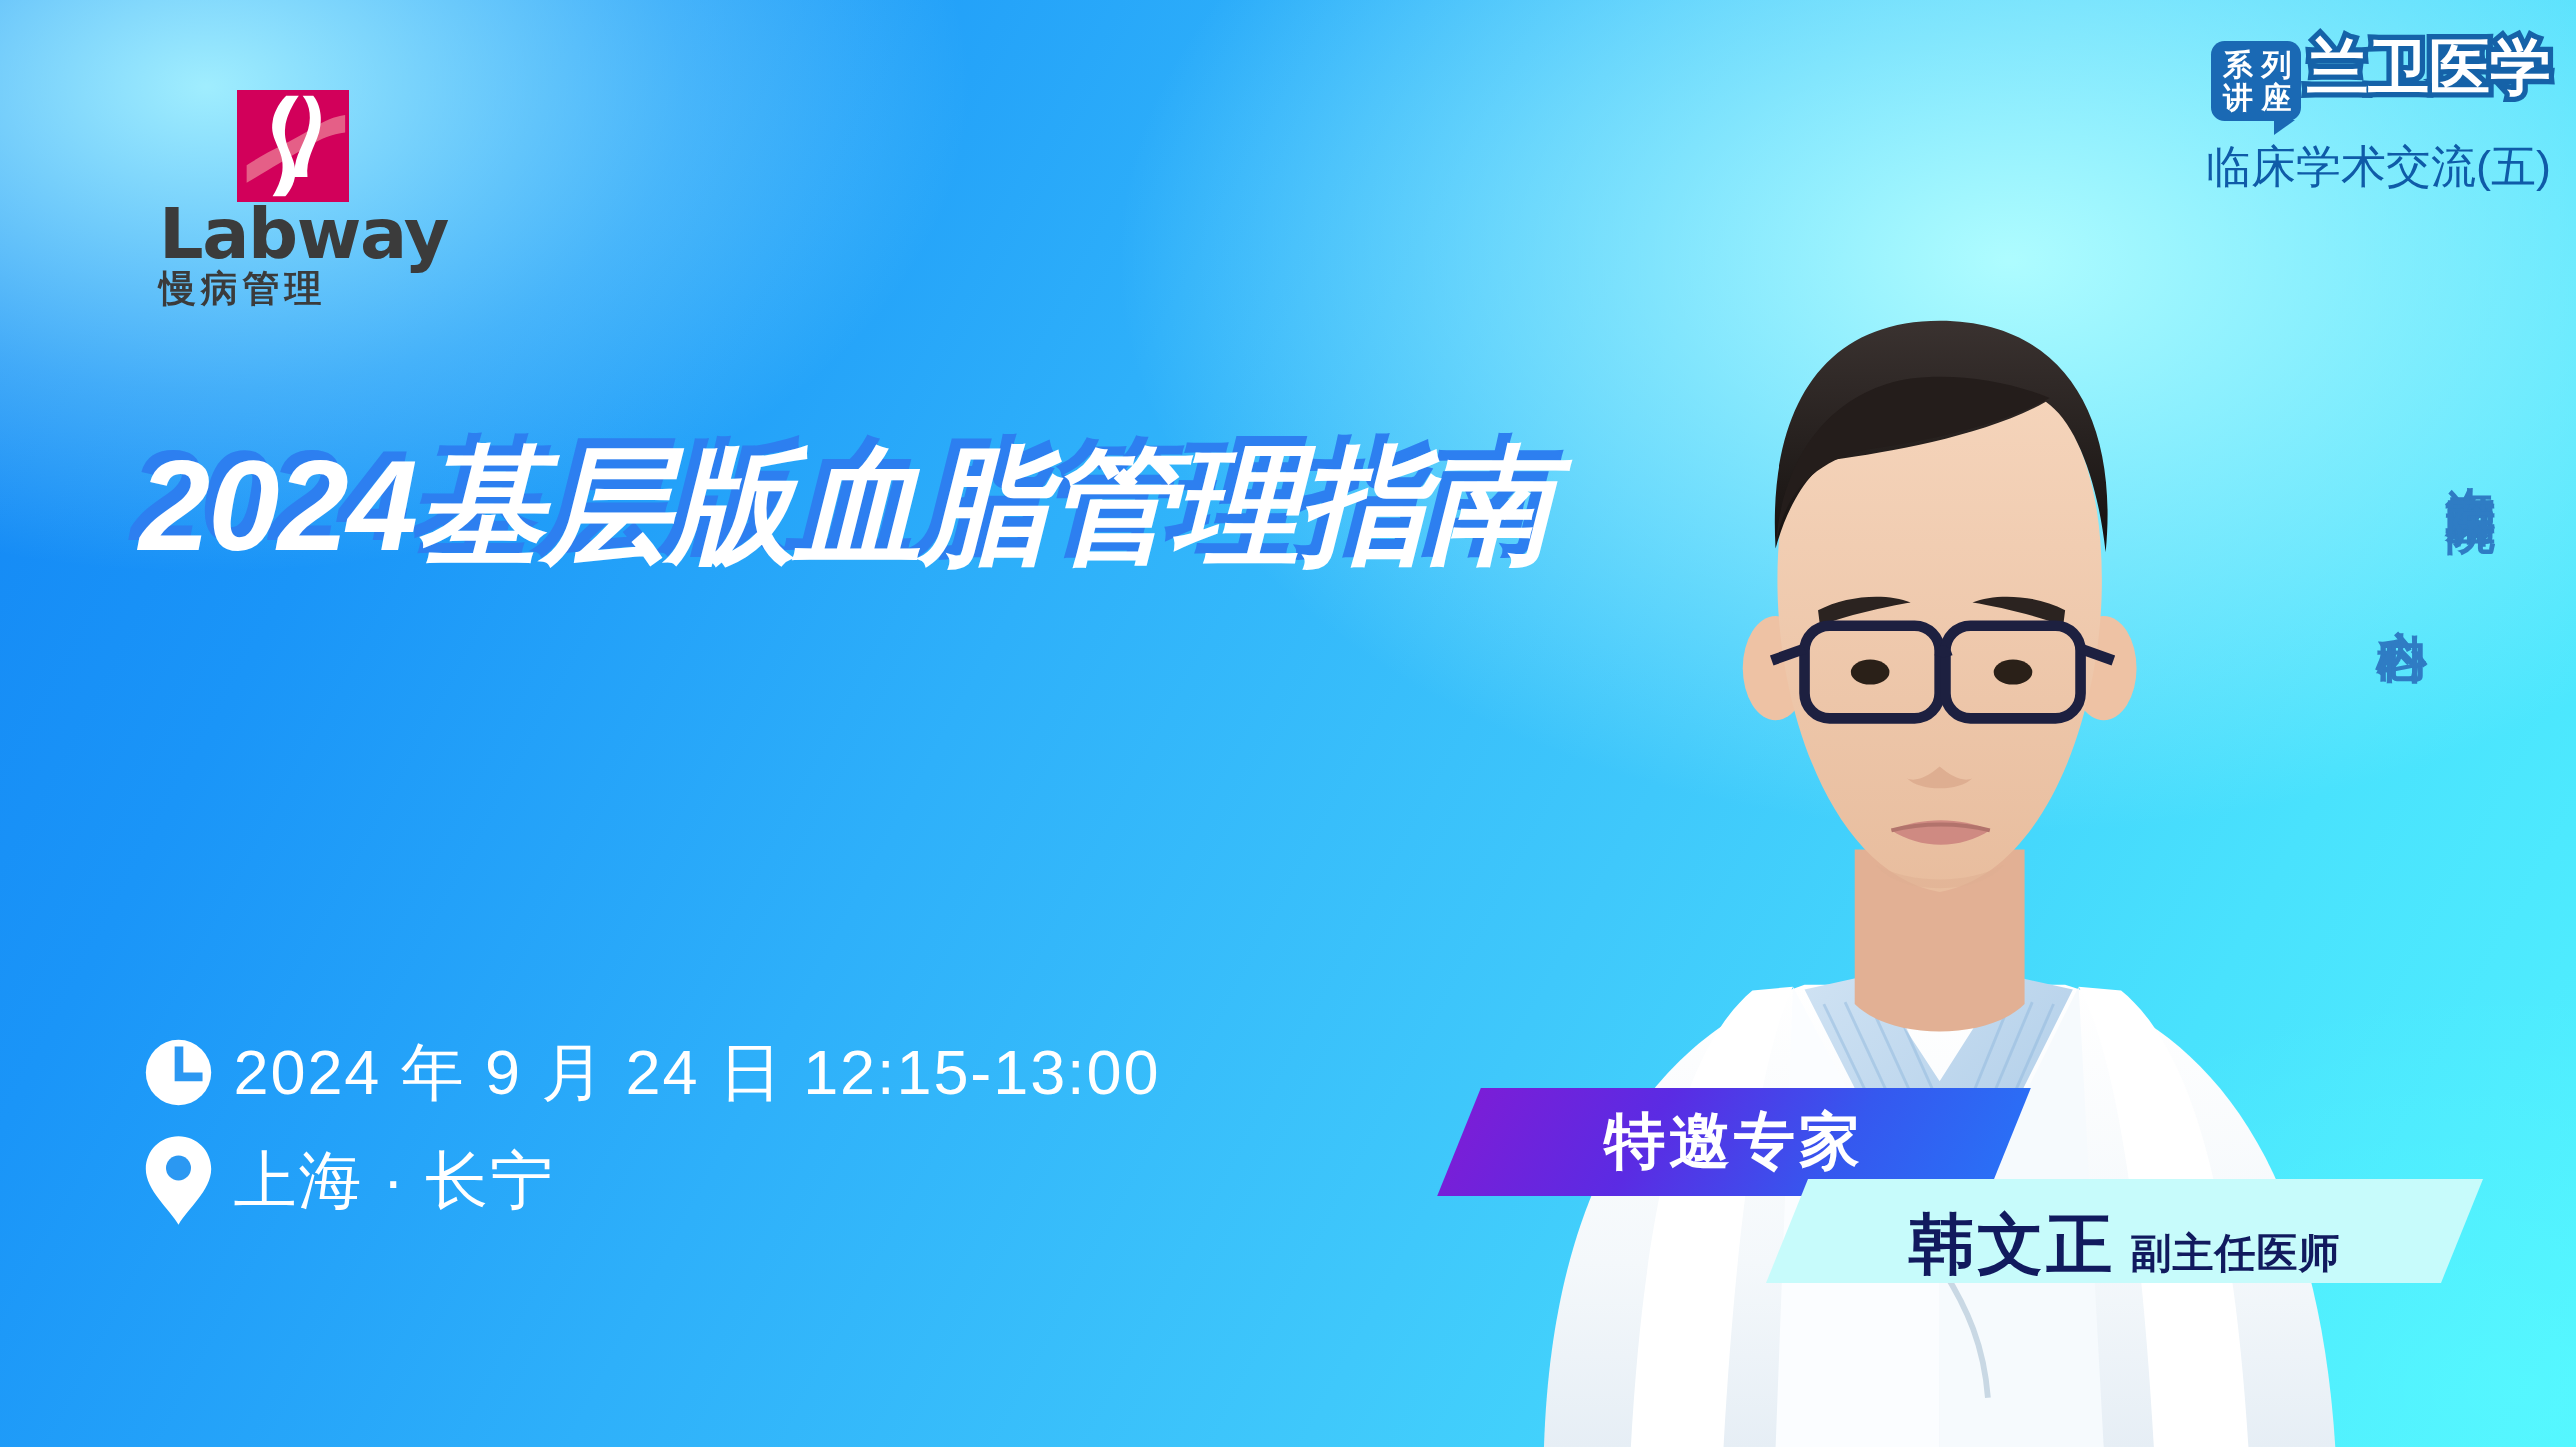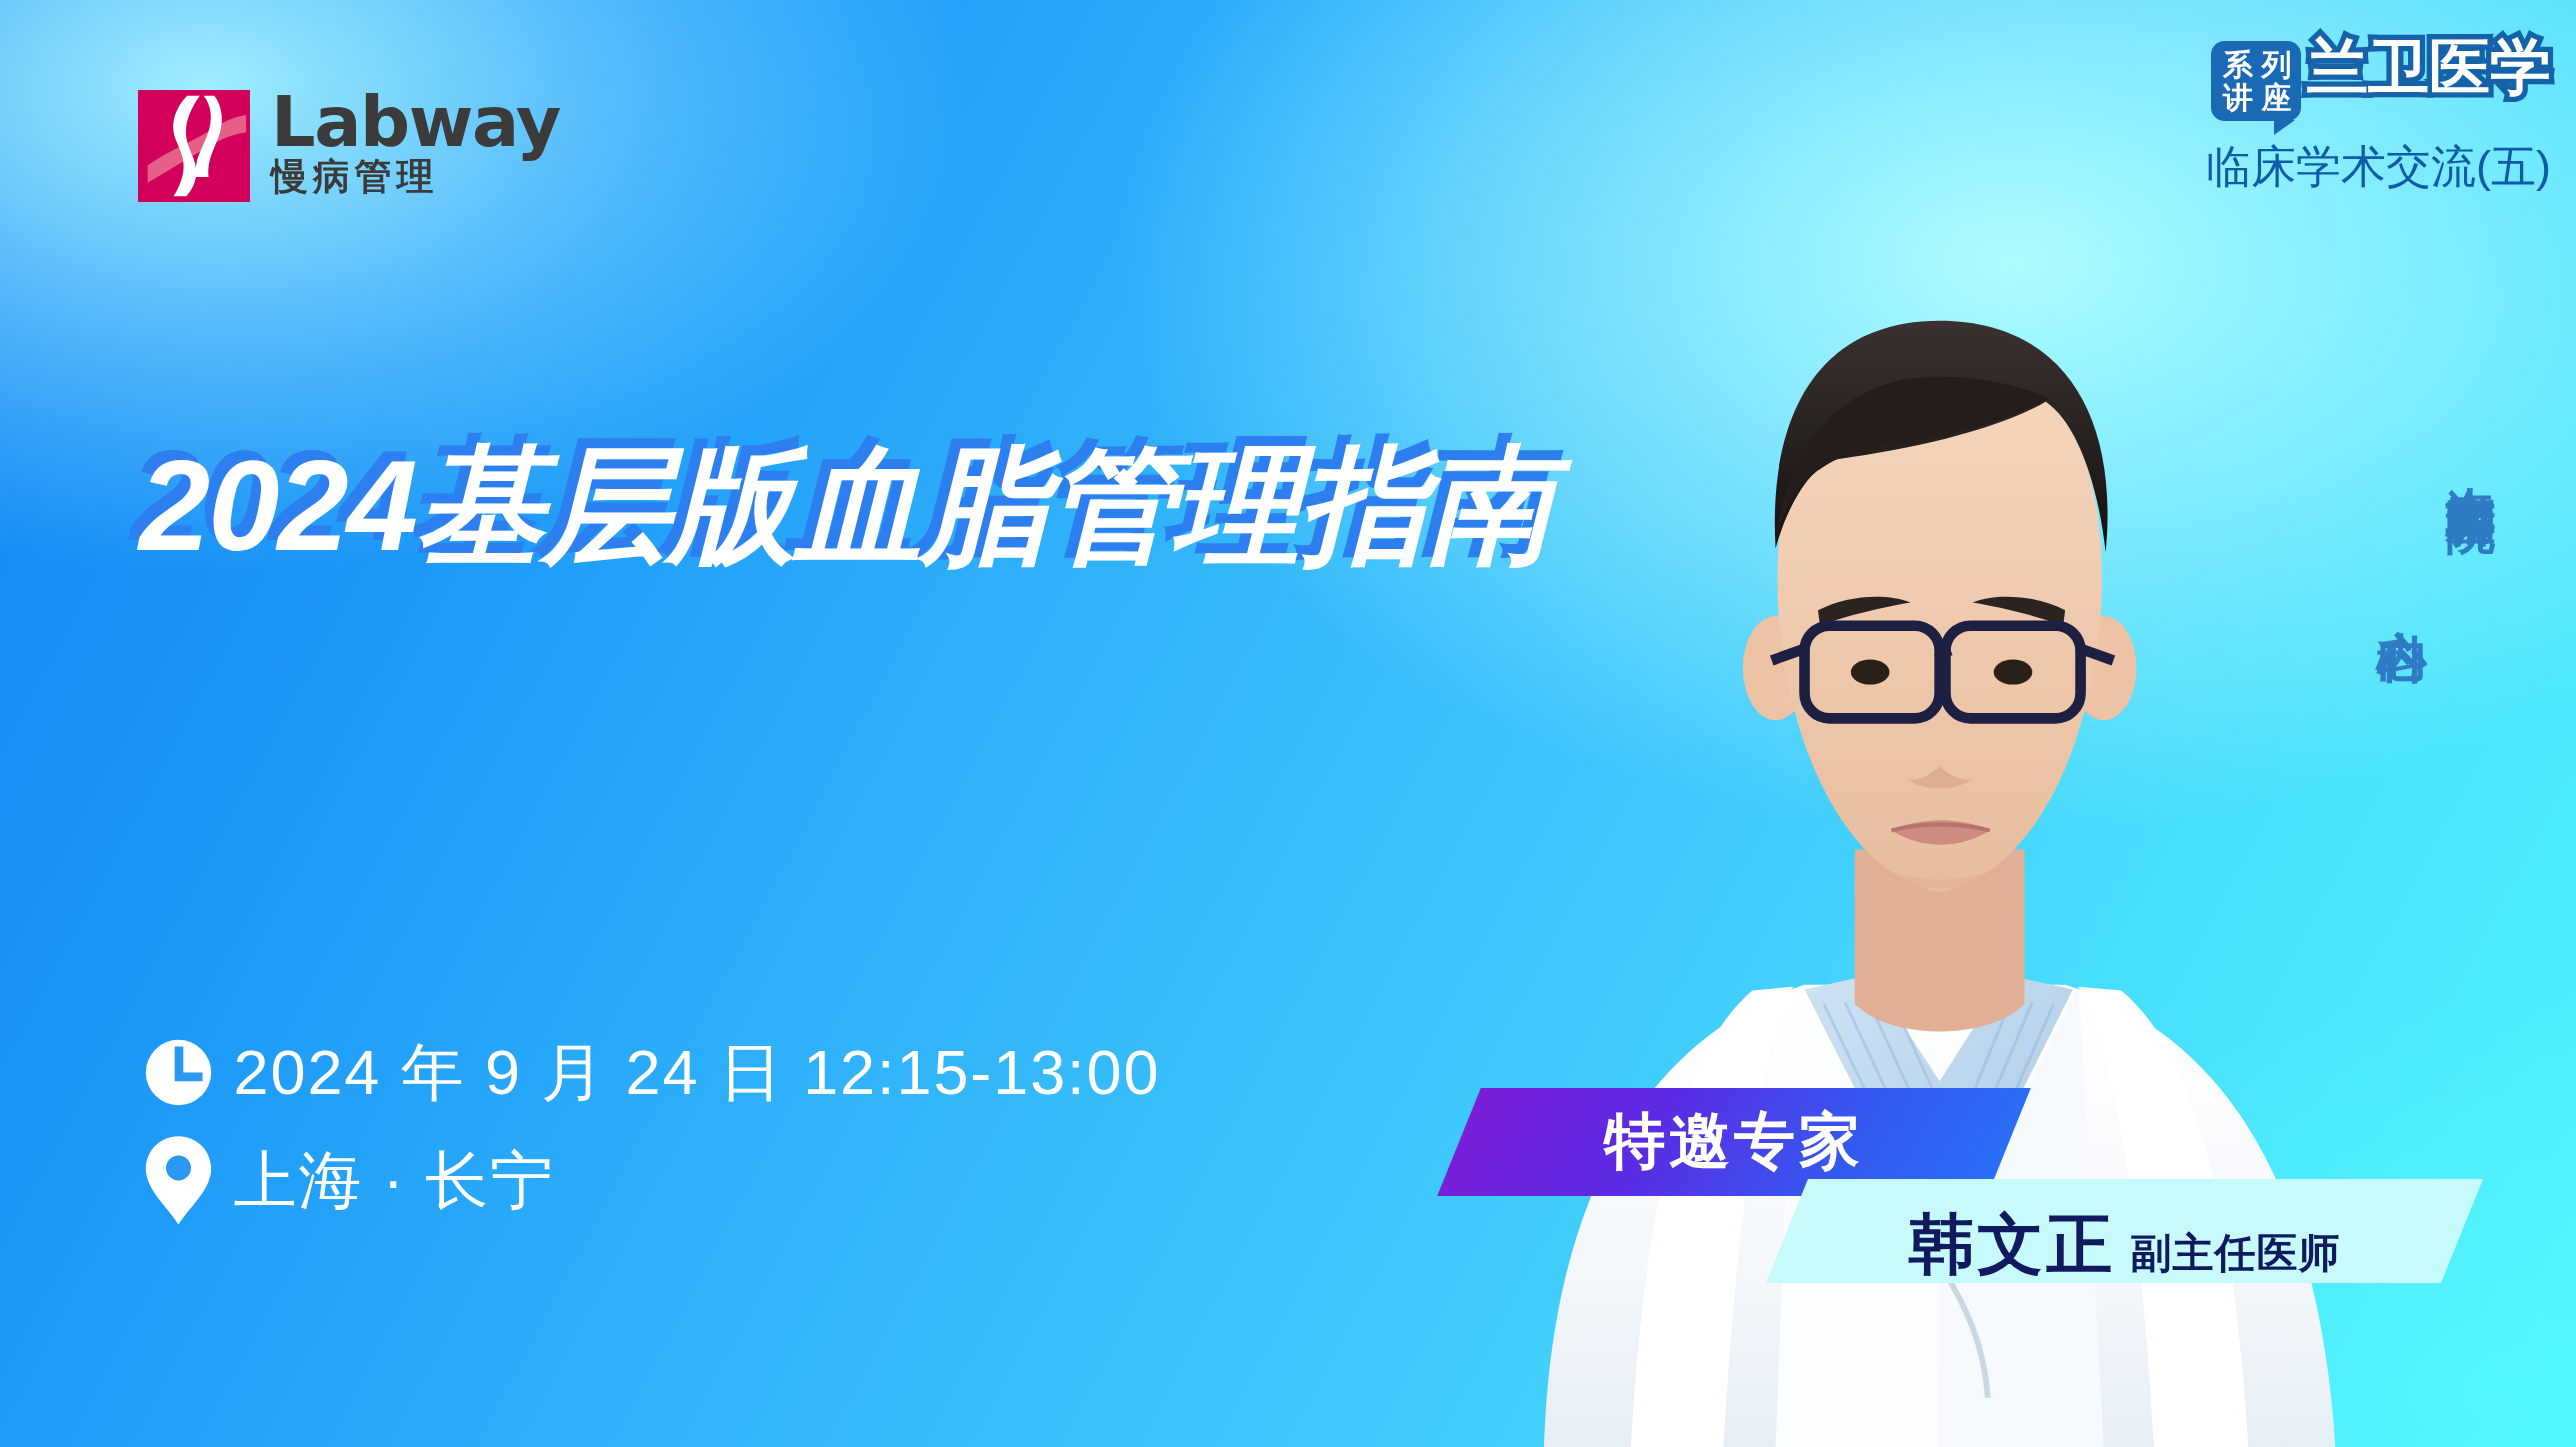--- a/index.html
+++ b/index.html
@@ -20,21 +20,21 @@
   }
 
   
   .sheen {
     position:absolute; inset:0;
     background:radial-gradient(ellipse 868px 579px at 98% 96%, rgba(90,255,255,0.45) 0%, rgba(90,255,255,0) 70%);
     pointer-events:none;
   }
 
   
-  #logo { position:absolute; left:138px; top:90px; display:flex; align-items:flex-start; }
+  #logo { position:absolute; left:138px; top:90px; display:flex; align-items:center;flex-direction:column; }
   .logo-mark {
     position:relative; width:112px; height:112px;
     background:#d2005a; overflow:hidden; flex:0 0 auto;
   }
   .logo-mark .helix-a, .logo-mark .helix-b {
     position:absolute; left:0; top:0; width:112px; height:112px;
   }
   .logo-text { margin-left:21px; }
   .logo-word {
     font-size:70px; font-weight:bold; color:#3b3b3b;

